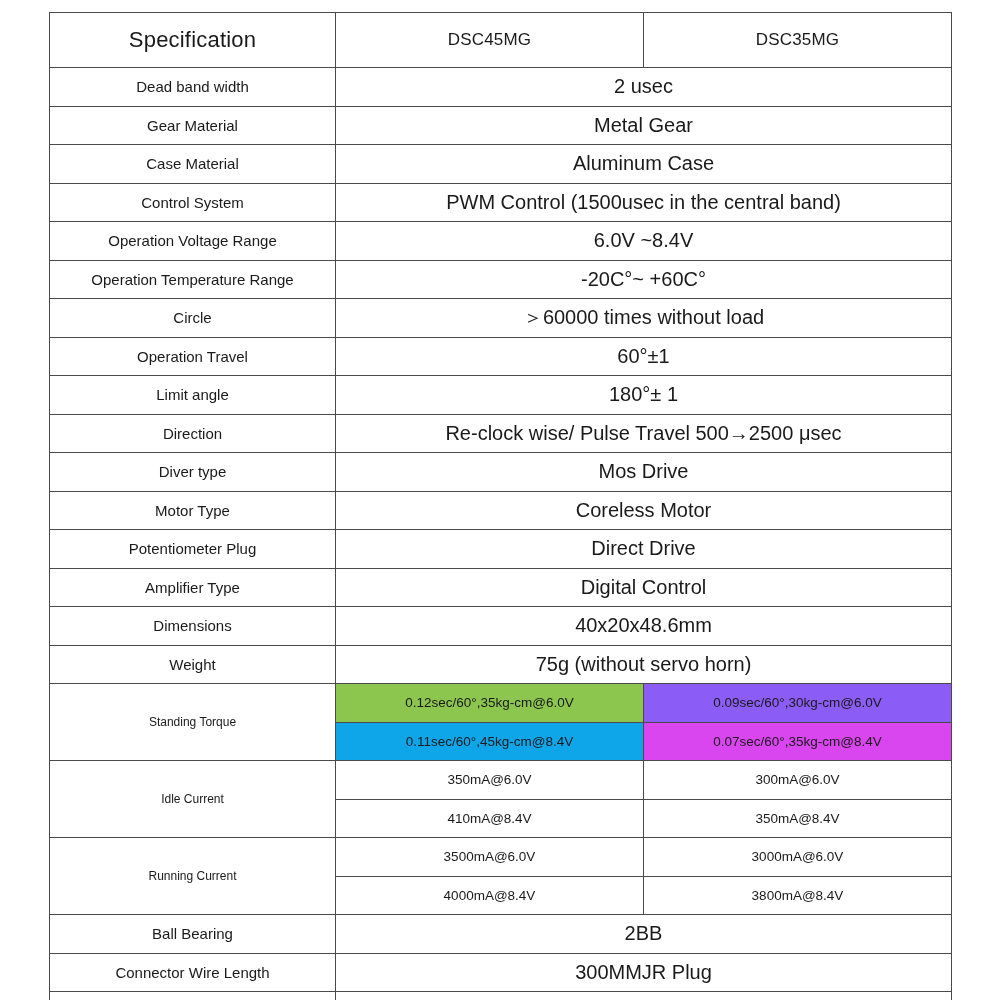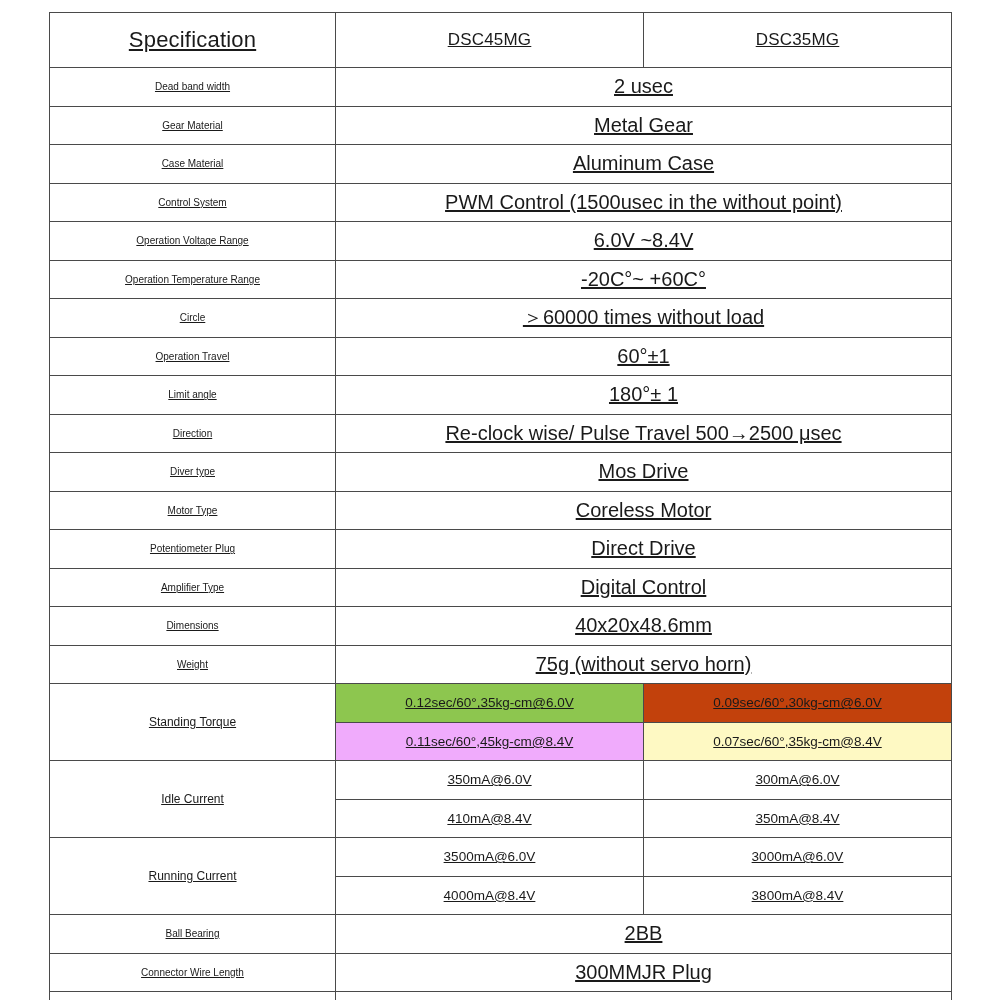--- a/index.html
+++ b/index.html
@@ -23,61 +23,60 @@
     margin: 12px 0 0 49px;
     table-layout: fixed;
   }
   table.spec td, table.spec th {
     border: 1px solid #4a4a4a;
     text-align: center;
     vertical-align: middle;
     font-weight: normal;
     color: #1a1a1a;
     padding: 0;
-    text-decoration: underline;
   }
   col.c-spec { width: 286px; }
   col.c-a { width: 308px; }
   col.c-b { width: 308px; }
 
   
   .hdr td {
     height: 54px;
     font-size: 17px;
     letter-spacing: 0.2px;
   }
   .hdr td.spec-head { font-size: 22px; }
 
   
   .row td {
     height: 37.5px;
     font-size: 14.5px;
   }
-  .row td.label { font-size: 10px; }
+  .row td.label { font-size: 15px; }
   .row td.value { font-size: 20px; }
 
   .red { color: #e8130f; }
 
   
   .sub td {
     height: 37.5px;
     font-size: 13.5px;
   }
   td.lbl-tall { font-size: 12px; }
 
   .torque-a {
     background: #8dc64f;
     font-size: 13px;
   }
   .torque-b {
-    background: #c2410c;
+    background: #8b5cf6;
     font-size: 13px;
   }
-  .torque-b2 { background: #fef9c3; }
-  .torque-a2 { background: #f0abfc; }
+  .torque-b2 { background: #d946ef; }
+  .torque-a2 { background: #0ea5e9; }
 
   .nowrap { white-space: nowrap; }
 </style>
 </head>
 <body>
 
 <div id="sheet">
   <table class="spec">
     <colgroup>
       <col class="c-spec">
@@ -98,21 +97,21 @@
       <tr class="row">
         <td class="label">Gear Material</td>
         <td class="value" colspan="2">Metal Gear</td>
       </tr>
       <tr class="row">
         <td class="label">Case Material</td>
         <td class="value" colspan="2">Aluminum Case</td>
       </tr>
       <tr class="row">
         <td class="label">Control System</td>
-        <td class="value" colspan="2">PWM Control (1500usec in the without point)</td>
+        <td class="value" colspan="2">PWM Control (1500usec in the central band)</td>
       </tr>
       <tr class="row">
         <td class="label">Operation Voltage Range</td>
         <td class="value red" colspan="2">6.0V ~8.4V</td>
       </tr>
       <tr class="row">
         <td class="label">Operation Temperature Range</td>
         <td class="value" colspan="2">-20C°~ +60C°</td>
       </tr>
       <tr class="row">

